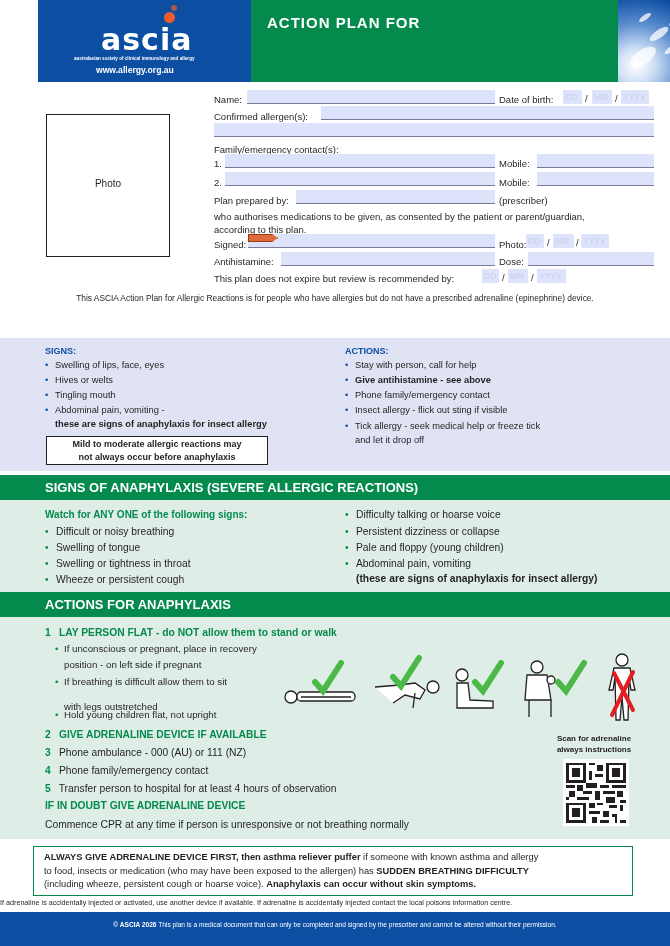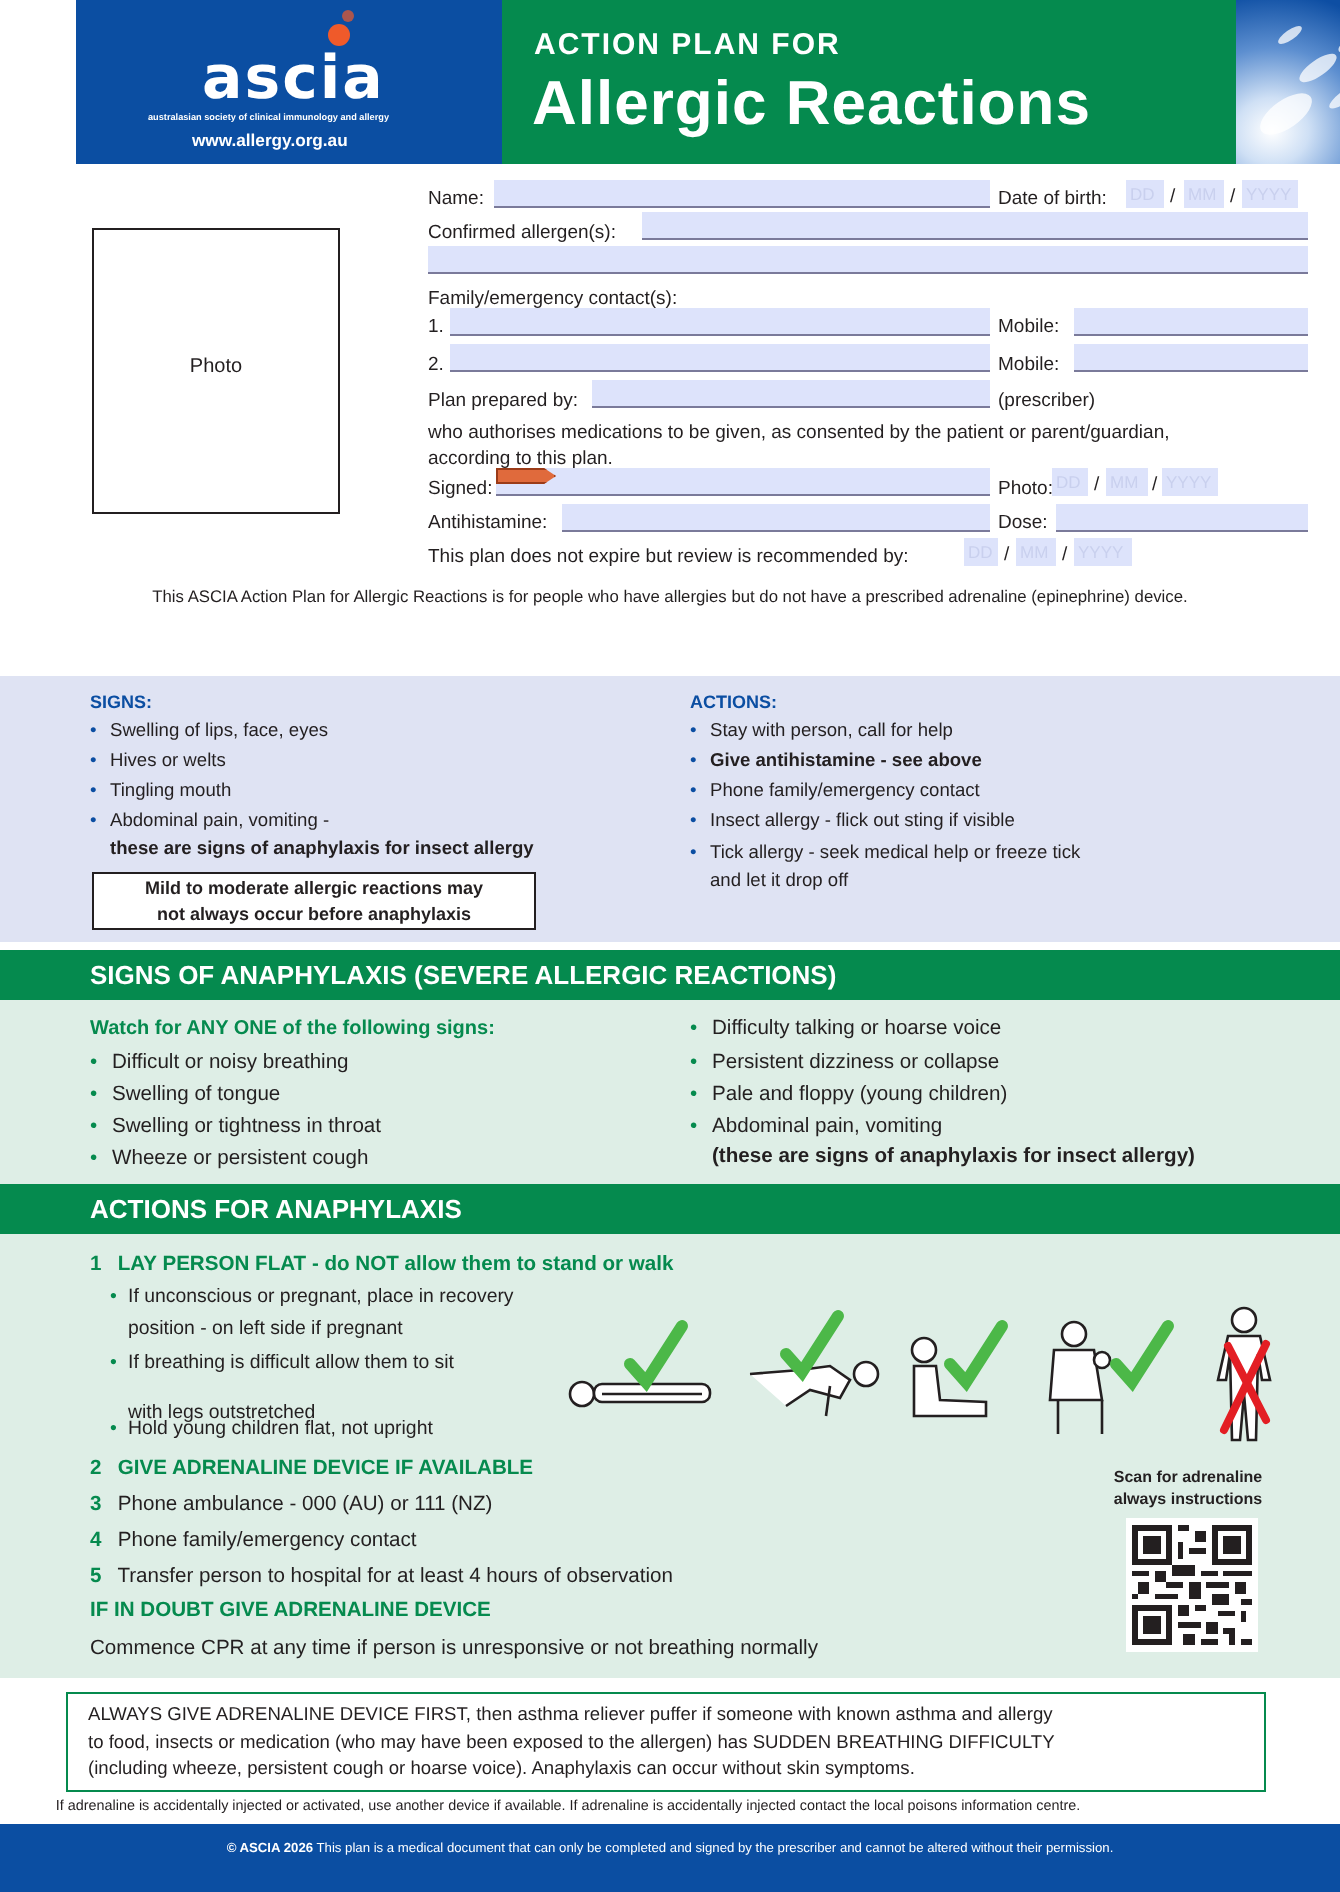--- a/index.html
+++ b/index.html
@@ -48,40 +48,39 @@
 
   .ghd { position: absolute; font-weight: bold; font-size: 10px; color: #058a4e; }
   .ali { position: absolute; font-size: 10.3px; color: #231f20; white-space: nowrap; }
   .num { color: #058a4e; font-weight: bold; display: inline-block; width: 11px; }
   .sub { position: absolute; font-size: 9.7px; color: #231f20; white-space: nowrap; }
 
   .qr-label { position: absolute; left: 546px; top: 733px; width: 96px; text-align: center; font-size: 8px; font-weight: bold; line-height: 11px; color: #231f20; }
   .qr { position: absolute; left: 563px; top: 759px; width: 66px; height: 67px; background: #fff; padding: 3px; }
 
   .note-box { position: absolute; left: 33px; top: 846px; width: 600px; height: 50px; border: 1px solid #058a4e; background: #fff; font-size: 9.3px; line-height: 13.5px; padding: 4px 0 0 10px; color: #231f20; }
-  .note-box b { font-weight: normal; }
-  .footnote { position: absolute; left: 0; width: 568px; top: 898px; text-align: center; font-size: 7.2px; color: #231f20; }
+  .note-box b { font-weight: bold; }
+  .footnote { position: absolute; left: 0; width: 568px; top: 898px; font-size: 7.2px; color: #231f20; }
   .footer { position: absolute; left: 0; top: 912px; width: 670px; height: 34px; background: #0b4ea2; color: #fff; font-size: 6.6px; text-align: center; padding-top: 9px; }
   .footer b { font-weight: bold; }
   .pics { position: absolute; left: 275px; top: 645px; width: 390px; height: 80px; }
 </style>
 </head>
 <body>
 
 <div class="header">
   <div class="hdr-blue">
     <div class="logo-dot"></div>
     <div class="logo-tail"></div>
     <div class="logo-word">ascia</div>
     <div class="logo-sub">australasian society of clinical immunology and allergy</div>
     <div class="logo-url">www.allergy.org.au</div>
   </div>
   <div class="hdr-green"></div>
   <div class="title-small">ACTION PLAN FOR</div>
-  <div class="title-big">Allergic Reactions</div>
   <div class="hdr-img">
     <span style="left:10px;top:50px;width:30px;height:14px;transform:rotate(-35deg)"></span>
     <span style="left:30px;top:30px;width:22px;height:8px;transform:rotate(-35deg)"></span>
     <span style="left:50px;top:18px;width:16px;height:6px;transform:rotate(-35deg)"></span>
     <span style="left:62px;top:8px;width:10px;height:4px;transform:rotate(-35deg)"></span>
     <span style="left:20px;top:15px;width:14px;height:5px;transform:rotate(-35deg)"></span>
     <span style="left:45px;top:45px;width:20px;height:6px;transform:rotate(-35deg)"></span>
   </div>
 </div>
 

